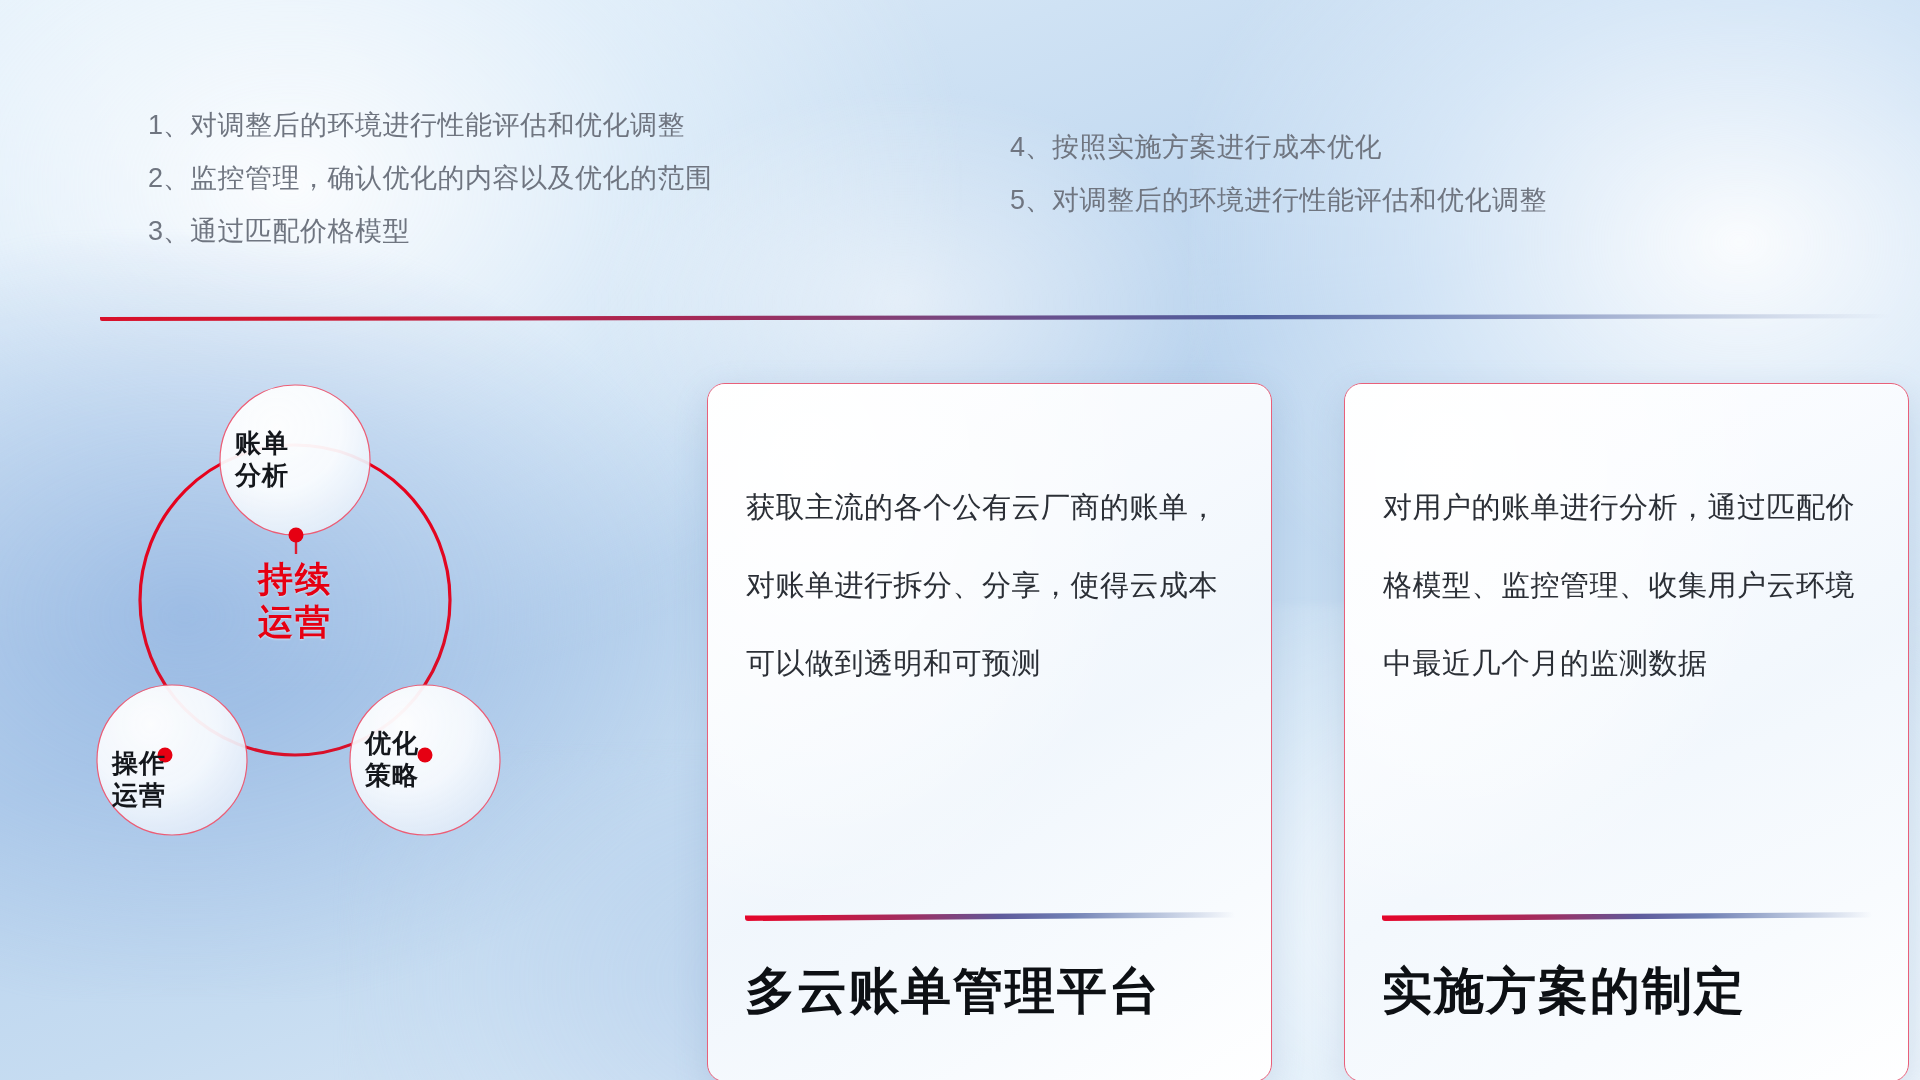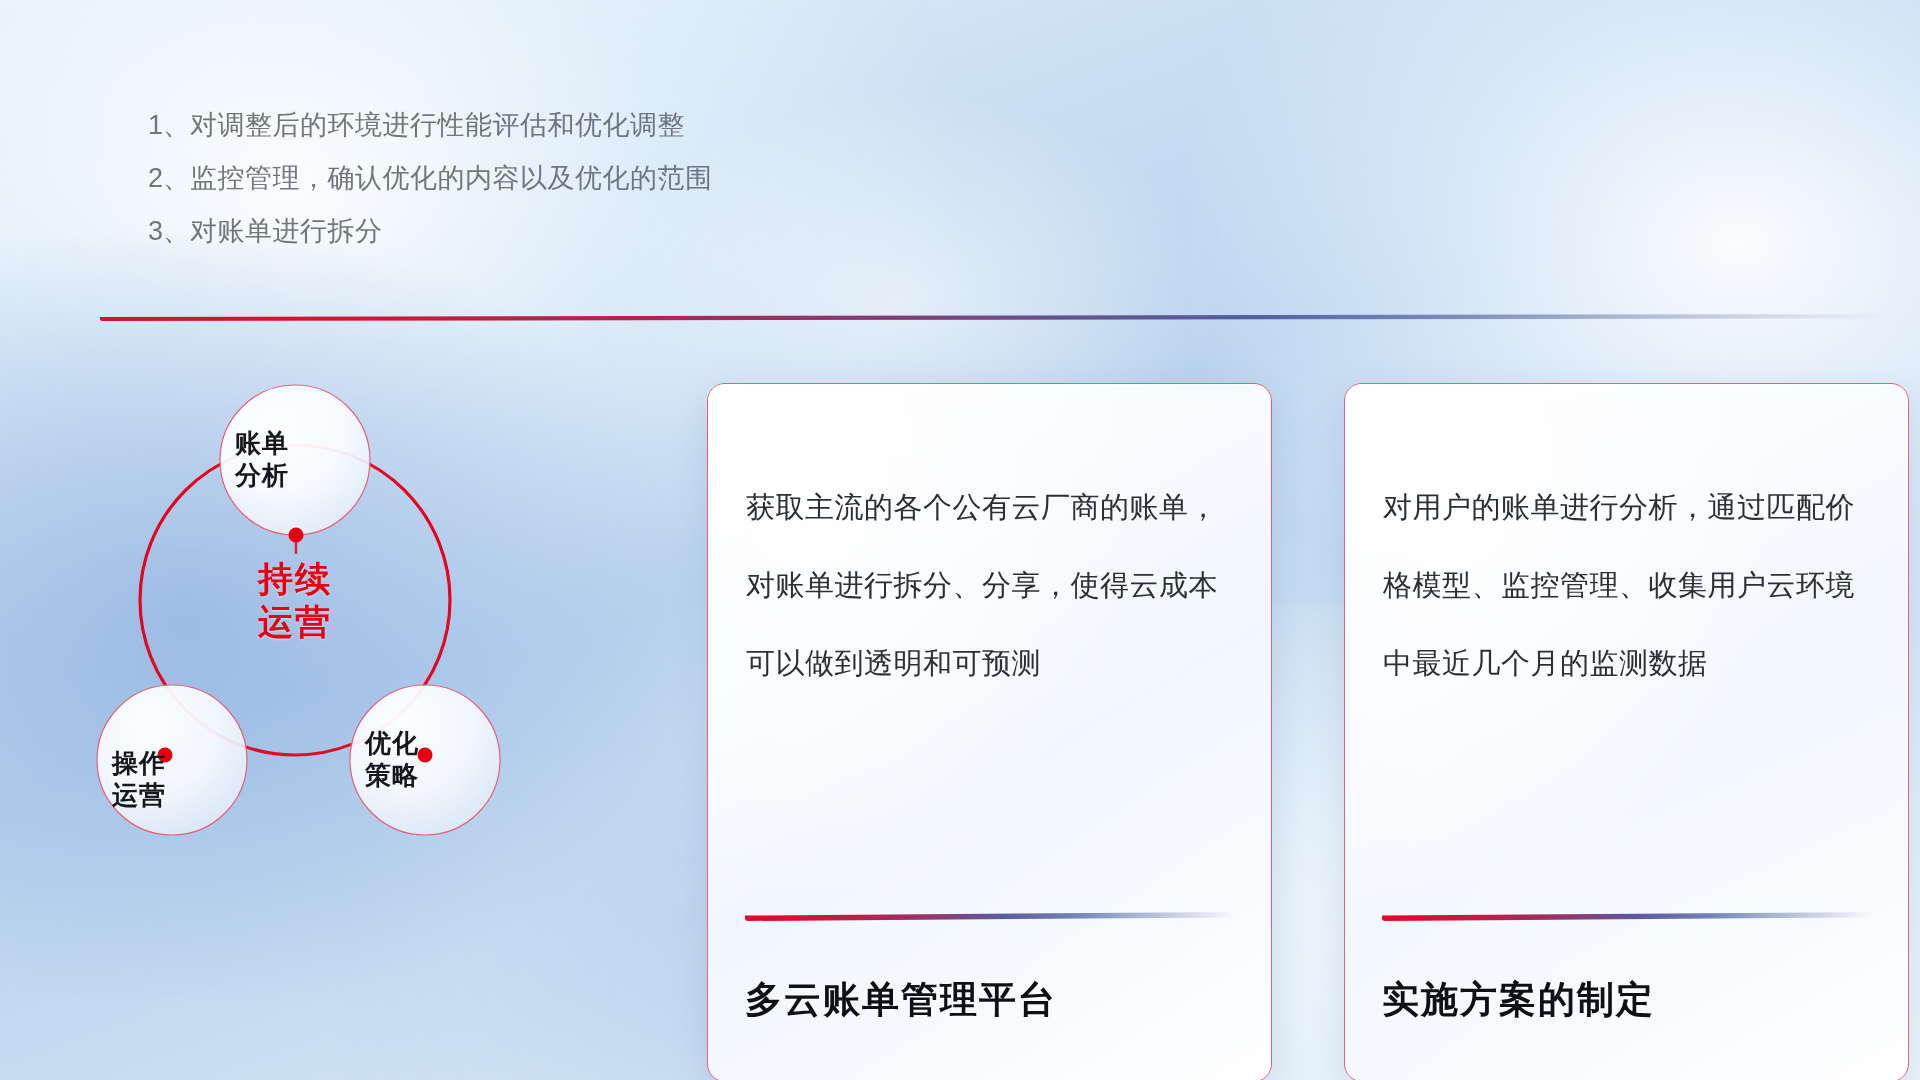--- a/index.html
+++ b/index.html
@@ -130,21 +130,21 @@
   }
   .card-rule {
     position:absolute; left:37px; bottom:160px; width:490px; height:9px;
     background:linear-gradient(90deg,#e4062b 0%, #d2123a 14%, #9e2f62 34%, #5e5a9c 52%, #6f7fb4 66%, #a8b6d4 80%, rgba(225,231,243,0) 100%);
     clip-path:polygon(0 40%, 100% 0, 100% 60%, 0 100%);
     border-radius:3px;
     z-index:2;
   }
   .card-title {
     position:absolute; left:37px; bottom:56px;
-    font-size:37px;
+    font-size:50px;
     font-weight:800;
     color:#0d1014;
     letter-spacing:2px;
     z-index:2;
   }
 </style>
 </head>
 <body>
 
 <div id="bg">
@@ -160,24 +160,32 @@
 <div id="steps">
 
   <div class="step-col left">
     <div class="step-line">
       <span class="step-num">1、</span><span>对调整后的环境进行性能评估和优化调整</span>
     </div>
     <div class="step-line">
       <span class="step-num">2、</span><span>监控管理，确认优化的内容以及优化的范围</span>
     </div>
     <div class="step-line">
-      <span class="step-num">3、</span><span>对账单进行拆分</span>
-    </div>
-  </div>
-
+      <span class="step-num">3、</span><span>通过匹配价格模型</span>
+    </div>
+  </div>
+
+  <div class="step-col right">
+    <div class="step-line">
+      <span class="step-num">4、</span><span>按照实施方案进行成本优化</span>
+    </div>
+    <div class="step-line">
+      <span class="step-num">5、</span><span>对调整后的环境进行性能评估和优化调整</span>
+    </div>
+  </div>
 
 </div>
 
 <div id="top-rule">
   <div class="rule-inner"></div>
 </div>
 
 <div id="venn">
 
   <svg width="520" height="560" viewBox="0 0 520 560">

